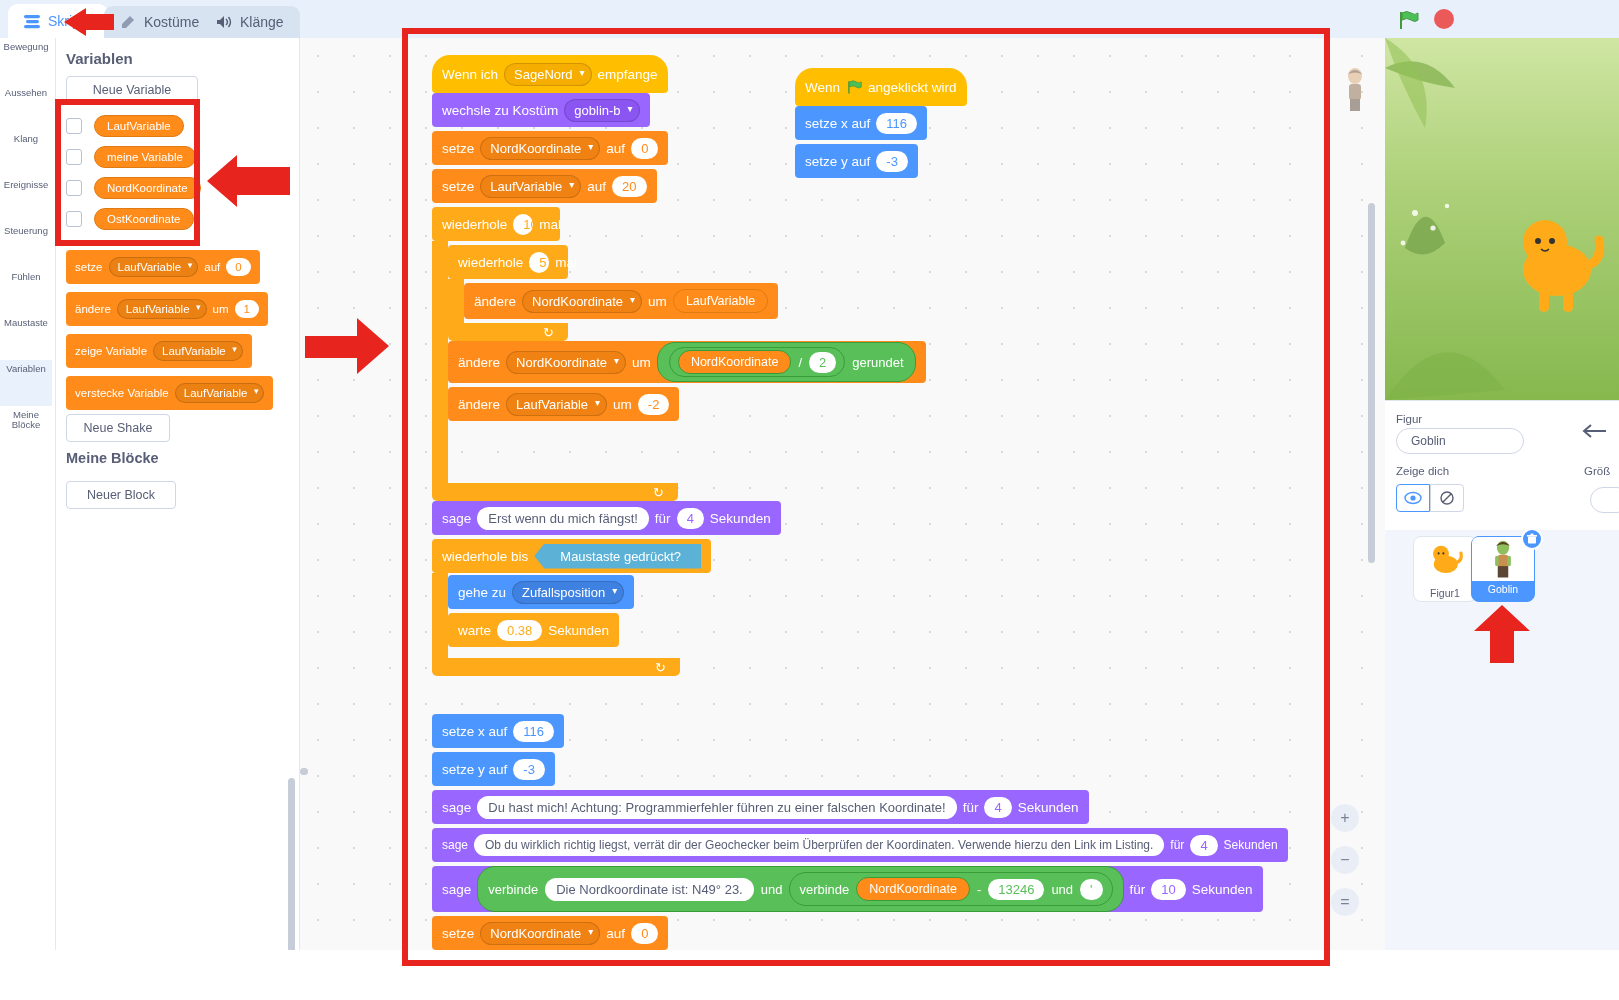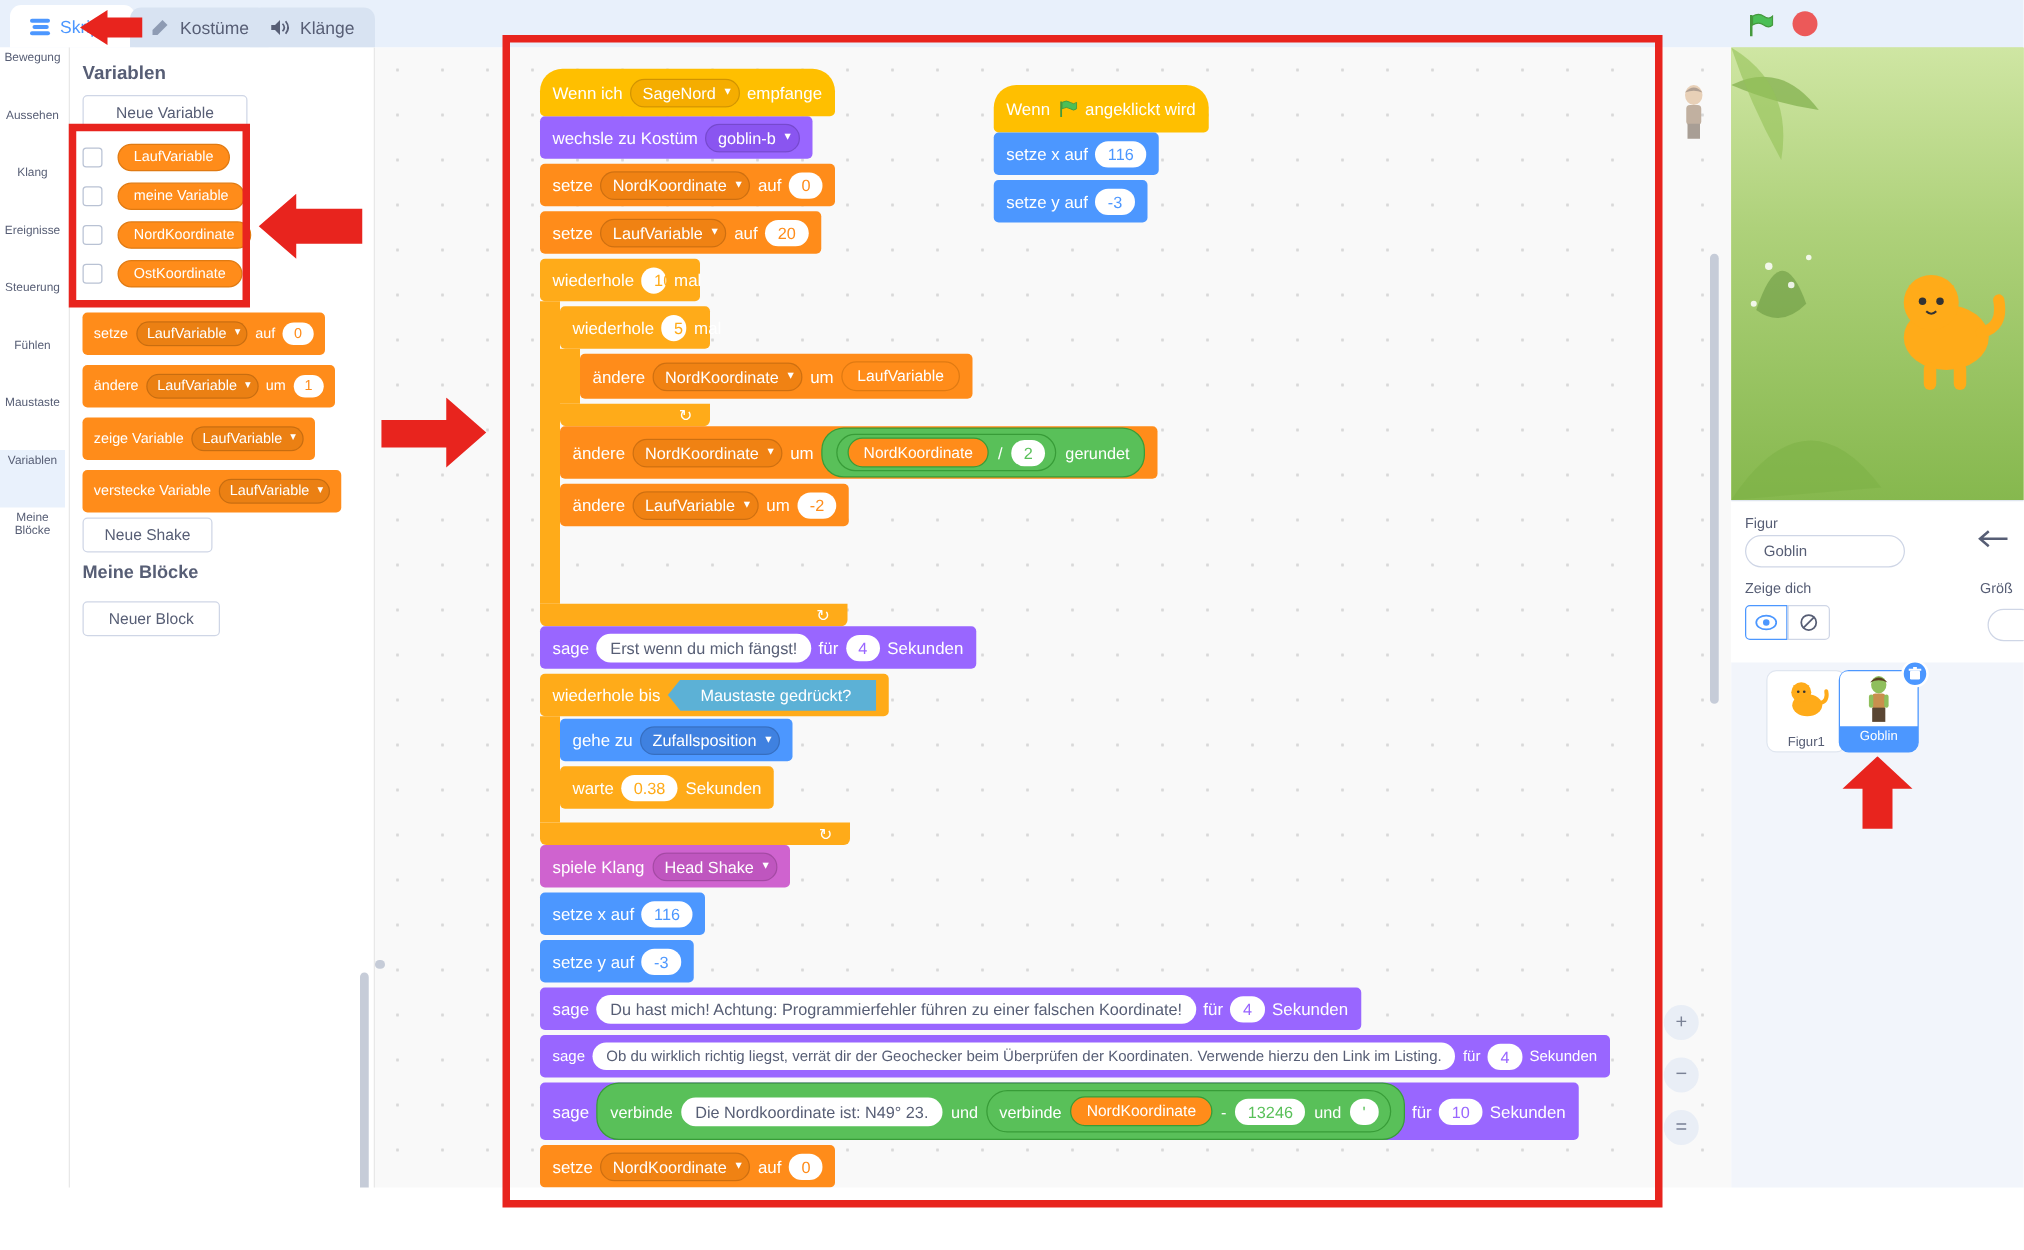--- a/index.html
+++ b/index.html
@@ -374,24 +374,20 @@
   <div class="blk motn" style="left:148px; top:537px;">
     <span>gehe zu</span>
     <span class="drop motn">Zufallsposition</span>
   </div>
   <div class="blk ctrl" style="left:148px; top:575px;">
     <span>warte</span>
     <span class="num ctrl">0.38</span>
     <span>Sekunden</span>
   </div>
 
-  <div class="blk snd" style="left:132px; top:638px;">
-    <span>spiele Klang</span>
-    <span class="drop snd">Head Shake</span>
-  </div>
   <div class="blk motn" style="left:132px; top:676px;">
     <span>setze x auf</span>
     <span class="num motn">116</span>
   </div>
   <div class="blk motn" style="left:132px; top:714px;">
     <span>setze y auf</span>
     <span class="num motn">-3</span>
   </div>
 
   <div class="blk look" style="left:132px; top:752px;">

